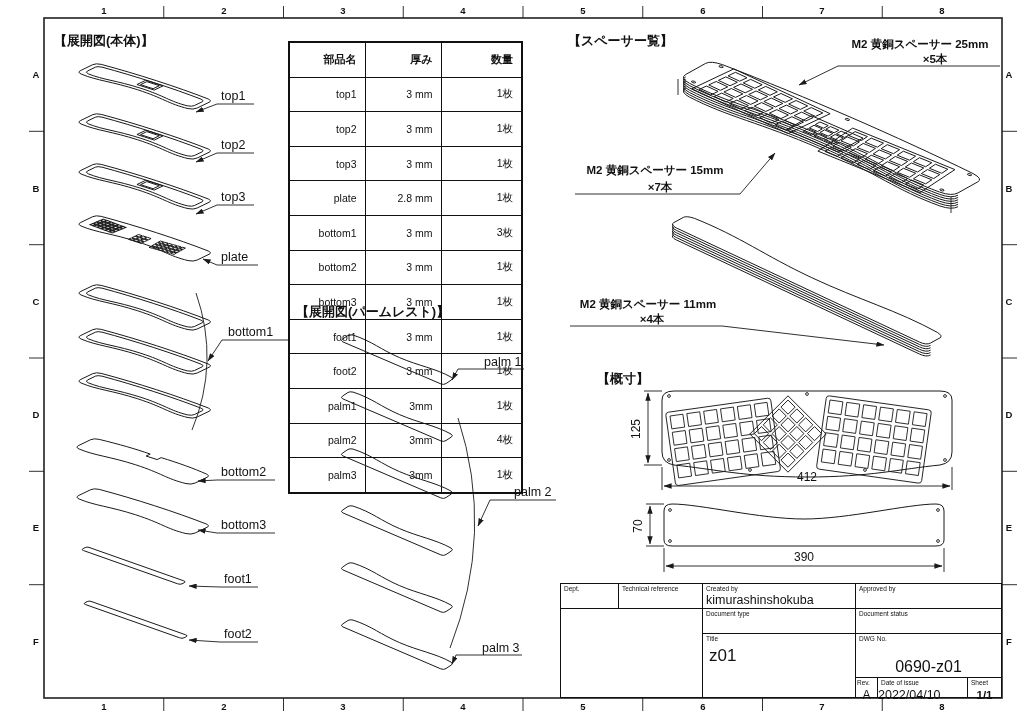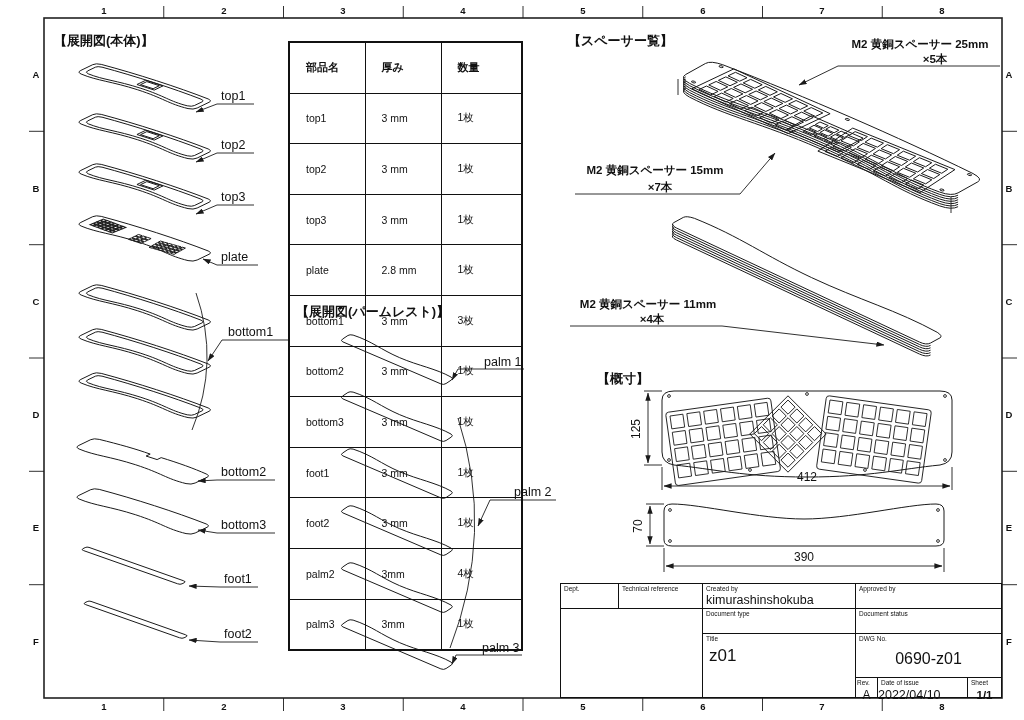--- a/index.html
+++ b/index.html
@@ -11,33 +11,33 @@
   .ln-thin{fill:none;stroke:#1a1a1a;stroke-width:.9;}
   .frame{fill:none;stroke:#222;stroke-width:1.6;}
   .ruler-t{font-size:9.5px;font-weight:600;text-anchor:middle;}
   .jp-head{font-size:13px;font-weight:700;}
   .lbl{font-size:12.5px;}
   .sp-lbl{font-size:11.5px;font-weight:600;text-anchor:middle;}
   .dim{font-size:12px;text-anchor:middle;}
   
   .parts{position:absolute;left:288px;top:41px;width:233px;border-collapse:collapse;
          table-layout:fixed;border:2px solid #111;}
-  .parts th,.parts td{border:1px solid #111;text-align:left;padding:16px;height:17.6px;
+  .parts th,.parts td{border:1px solid #111;text-align:right;padding:8px;height:17.6px;
          font-size:10.5px;overflow:hidden;}
   .parts th{font-weight:700;font-size:11px;}
   
   .tb{position:absolute;left:560px;top:583px;width:442px;height:115px;border:1.6px solid #111;
       box-sizing:border-box;}
   .tb .cell{position:absolute;box-sizing:border-box;}
   .tb-lab{display:block;font-size:6.5px;color:#111;padding:1px 0 0 3px;line-height:8px;}
   .bb{border-bottom:1px solid #111;}
   .br{border-right:1px solid #111;}
   .v-created{font-size:12.5px;padding-left:3px;line-height:14px;}
   .v-title{font-size:17px;padding:3px 0 0 6px;}
-  .v-dwg{font-size:16px;text-align:center;margin-top:7px;}
+  .v-dwg{font-size:16px;text-align:center;margin-top:15px;}
   .v-rev{font-size:12px;text-align:center;margin-top:1px;}
   .v-date{font-size:12.5px;text-align:left;margin-top:1px;}
   .v-sheet{font-size:11.5px;text-align:center;margin-top:2px;font-weight:bold;}
 </style>
 </head>
 <body>
 
 <div class="sheet">
 
 <svg width="1024" height="720" viewBox="0 0 1024 720">
@@ -466,20 +466,25 @@
           <td>foot1</td>
           <td>3 mm</td>
           <td>1枚</td>
         </tr>
   <tr>
           <td>foot2</td>
           <td>3 mm</td>
           <td>1枚</td>
         </tr>
   <tr>
+          <td>palm1</td>
+          <td>3mm</td>
+          <td>1枚</td>
+        </tr>
+  <tr>
           <td>palm2</td>
           <td>3mm</td>
           <td>4枚</td>
         </tr>
   <tr>
           <td>palm3</td>
           <td>3mm</td>
           <td>1枚</td>
         </tr>
 </tbody>

